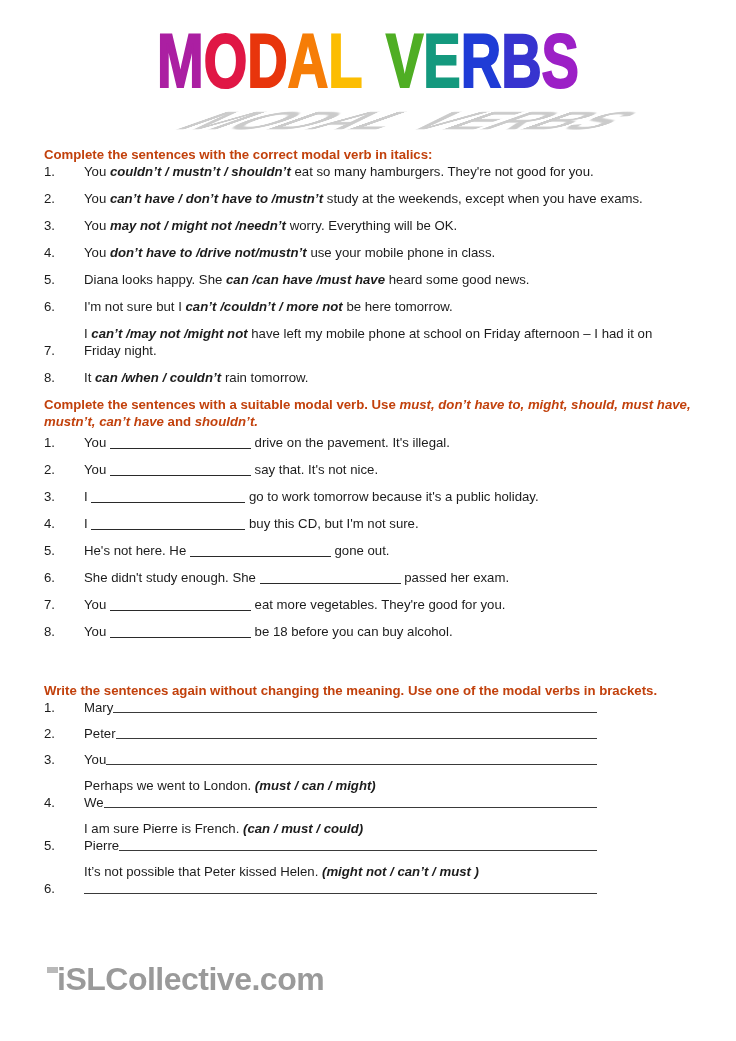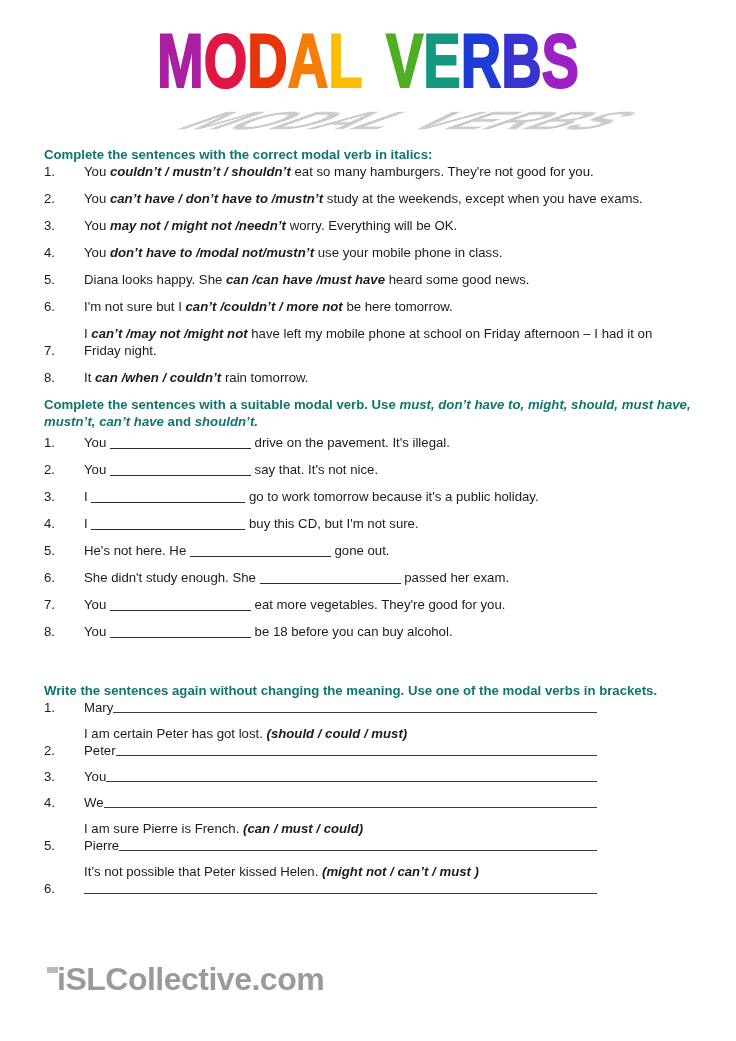--- a/index.html
+++ b/index.html
@@ -23,21 +23,21 @@
   .title-shadow {
     position:absolute; z-index:1; left:0; right:0; top:40px;
     font-size:56px; font-weight:bold; white-space:pre;
     color:#c3c3c3; opacity:.85;
     transform:scaleY(0.45) skewX(-52deg); transform-origin:50% 100%;
     filter:blur(0.7px);
   }
 
   
   .content { padding:0 44px; margin-top:30px; font-size:13.2px; line-height:17px; }
-  .sec-header { font-weight:bold; color:#0f766e; }
+  .sec-header { font-weight:bold; color:#c2410c; }
   .bi { font-weight:bold; font-style:italic; }
   .row { display:flex; align-items:flex-start; margin-bottom:10px; }
   .num { width:40px; flex-shrink:0; }
   .num.bottom { align-self:flex-end; }
   .txt { flex:1; }
 
   .list { margin-top:0px; }
   .sec1 .sec-header { margin-bottom:0px; }
   .sec2 { }
   .sec2 .sec-header { margin-bottom:4px; }
@@ -86,21 +86,21 @@
         <div class="row">
           <span class="num">2.</span>
           <span class="txt"><span>You </span><span class="bi">can’t have / don’t have to /mustn’t</span><span> study at the weekends, except when you have exams.</span></span>
         </div>
         <div class="row">
           <span class="num">3.</span>
           <span class="txt"><span>You </span><span class="bi">may not / might not /needn’t</span><span> worry. Everything will be OK.</span></span>
         </div>
         <div class="row">
           <span class="num">4.</span>
-          <span class="txt"><span>You </span><span class="bi">don’t have to /modal not/mustn’t</span><span> use your mobile phone in class.</span></span>
+          <span class="txt"><span>You </span><span class="bi">don’t have to /drive not/mustn’t</span><span> use your mobile phone in class.</span></span>
         </div>
         <div class="row">
           <span class="num">5.</span>
           <span class="txt"><span>Diana looks happy. She </span><span class="bi">can /can have /must have</span><span> heard some good news.</span></span>
         </div>
         <div class="row">
           <span class="num">6.</span>
           <span class="txt"><span>I'm not sure but I </span><span class="bi">can’t /couldn’t / more not</span><span> be here tomorrow.</span></span>
         </div>
         <div class="row">
@@ -154,33 +154,33 @@
 
     <div class="sec3">
       <div class="sec-header">Write the sentences again without changing the meaning. Use one of the modal verbs in brackets.</div>
 
       <div class="row s3-answer">
         <span class="num">1.</span>
         <span class="label">Mary </span>
         <span class="fill-line"></span>
       </div>
 
-      <div class="s3-prompt"><span>I am certain Peter has got lost. </span><span class="bi">(should / could / must)</span></div>
       <div class="row s3-answer">
         <span class="num">2.</span>
         <span class="label">Peter </span>
         <span class="fill-line"></span>
       </div>
 
       <div class="row s3-answer">
         <span class="num">3.</span>
         <span class="label">You </span>
         <span class="fill-line"></span>
       </div>
 
+      <div class="s3-prompt"><span>Perhaps we went to London. </span><span class="bi">(must / can / might)</span></div>
       <div class="row s3-answer">
         <span class="num">4.</span>
         <span class="label">We </span>
         <span class="fill-line"></span>
       </div>
 
       <div class="s3-prompt"><span>I am sure Pierre is French. </span><span class="bi">(can / must / could)</span></div>
       <div class="row s3-answer">
         <span class="num">5.</span>
         <span class="label">Pierre </span>

